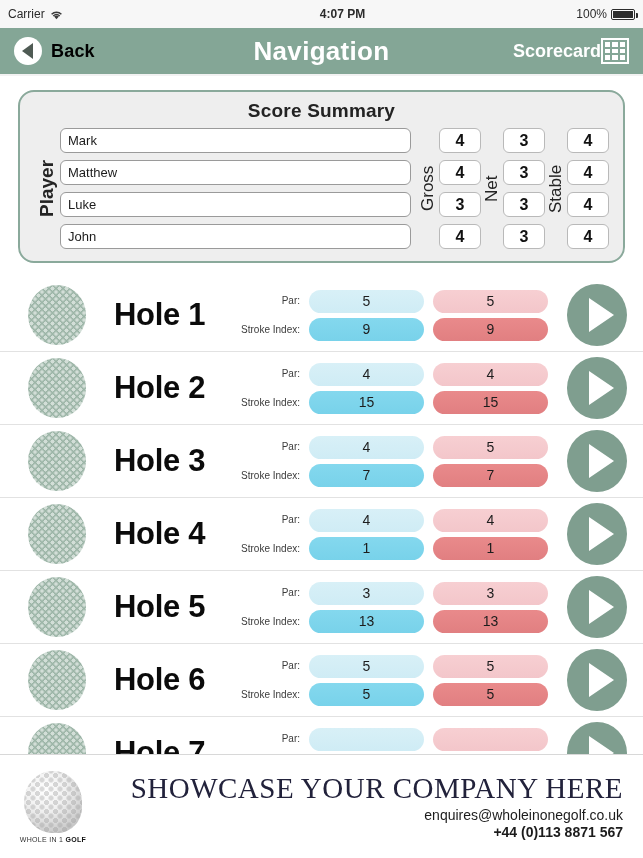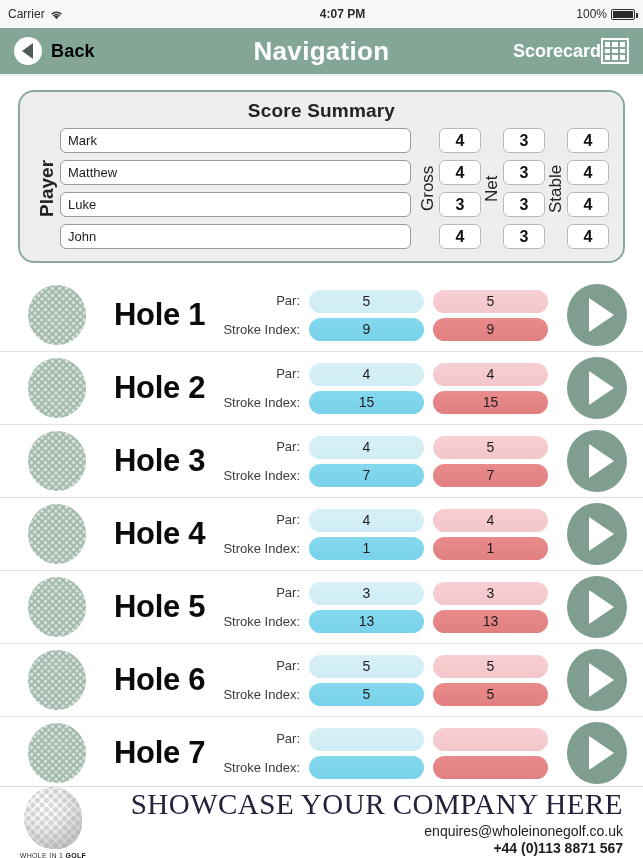--- a/index.html
+++ b/index.html
@@ -126,21 +126,21 @@
     background-size: 7px 7px, 7px 7px;
     background-position: 0 0, 3.5px 3.5px;
   }
   .hole-name {
     font-size: 31px; font-weight: bold; color: #0b0b0b; margin-left: 28px;
     letter-spacing: -.3px; white-space: nowrap;
   }
   .hole-stats { margin-left: auto; display: flex; align-items: center; gap: 9px; }
   .stat-labels {
     display: flex; flex-direction: column; gap: 7px; align-items: flex-end;
-    font-size: 13px; color: #3b3b3b;
+    font-size: 10px; color: #3b3b3b;
   }
   .stat-labels span { line-height: 22px; }
   .pill-col { display: flex; flex-direction: column; gap: 5px; }
   .pill {
     width: 115px; height: 23px; border-radius: 12px;
     display: flex; align-items: center; justify-content: center;
     font-size: 14px; color: #1d1d1d;
   }
   .pill.blue-light { background: linear-gradient(180deg, #d8f0f7 0%, #cfecf5 100%); }
   .pill.blue-dark  { background: linear-gradient(180deg, #84d8ee 0%, #78d2ea 100%); }
@@ -154,21 +154,21 @@
   .play-tri {
     width: 0; height: 0;
     border-top: 17px solid transparent;
     border-bottom: 17px solid transparent;
     border-left: 25px solid #ffffff;
     margin-left: 8px;
   }
 
   
   .footer {
-    position: absolute; left: 0; right: 0; bottom: 0; height: 72px;
+    position: absolute; left: 0; right: 0; bottom: 0; height: 104px;
     background: #ffffff; border-top: 1px solid #d8d8d8;
     display: flex; align-items: center; padding: 0 14px;
     z-index: 5;
   }
   .logo-wrap { width: 78px; flex: none; display: flex; flex-direction: column; align-items: center; }
   .logo-ball {
     width: 58px; height: 62px; border-radius: 50% 50% 42% 50%;
     background: radial-gradient(circle at 36% 30%, #ffffff 0%, #f0f0f0 38%, #c9c9c9 78%, #b4b4b4 100%);
     background-color: #e9e9e9;
     position: relative; overflow: hidden;

